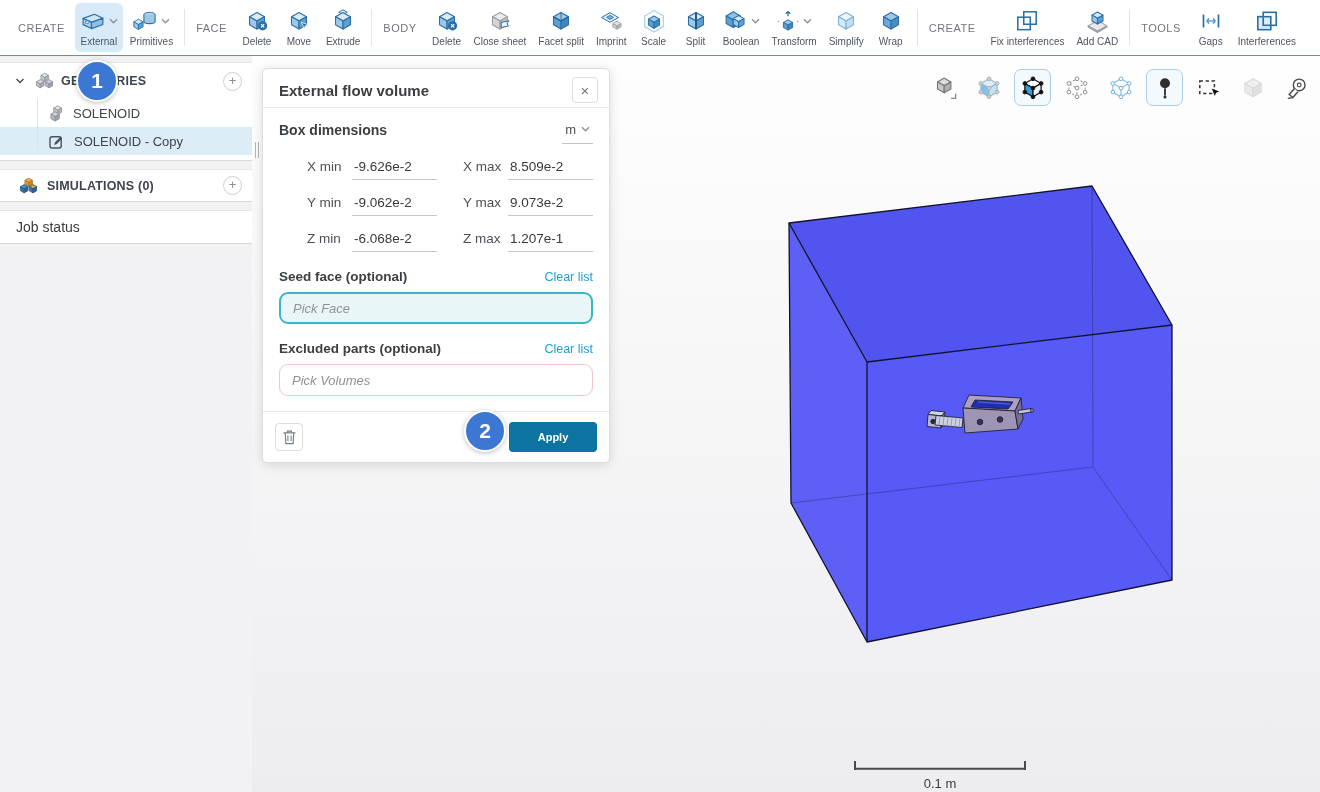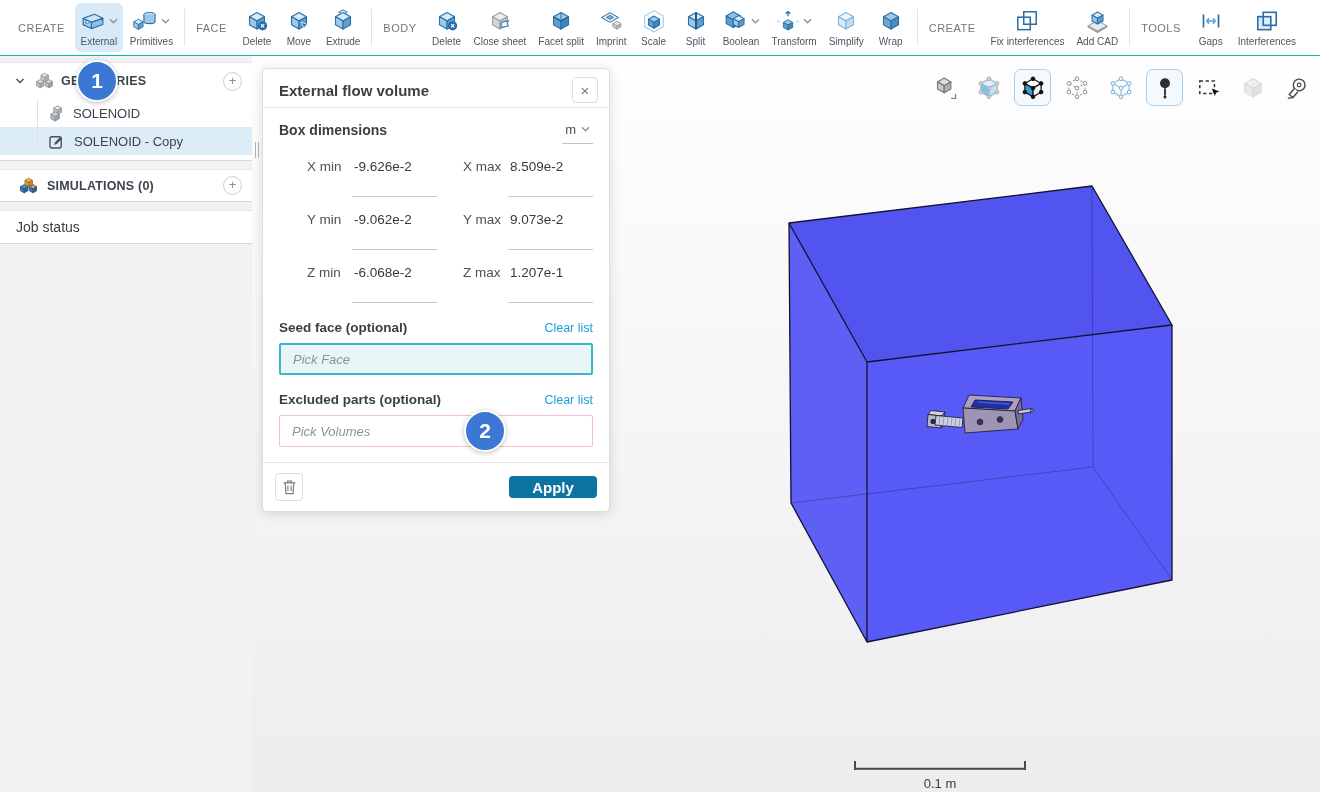--- a/index.html
+++ b/index.html
@@ -66,34 +66,34 @@
     color:#777; font-size:15px; display:flex; align-items:center; justify-content:center; cursor:pointer; }
   .dlg-body { padding:14px 16px 0; }
   .bd-row { display:flex; justify-content:space-between; align-items:flex-start; }
   .bd-label { font-size:14px; font-weight:700; color:#3a3f45; }
   .unit-dd { display:flex; align-items:center; gap:5px; font-size:13px; color:#4e4e4e;
     border-bottom:1px solid #c4c4c4; padding:0 3px 6px; cursor:pointer; }
   .fields { display:grid; grid-template-columns:1fr 1fr; column-gap:26px; row-gap:15px; margin-top:15px;margin-left:28px; }
   .field { display:flex; align-items:baseline; }
   .f-label { width:45px; font-size:13.5px; color:#4c5158; flex:none; }
   .f-value { flex:1; font-size:13.5px; color:#37393c; border-bottom:1px solid #c9c9c9;
-    padding:0 0 22px 2px; cursor:text; }
+    padding:0 0 5px 2px; cursor:text; }
   .sec-row { display:flex; justify-content:space-between; align-items:center; margin-top:17px; }
   .sec-label { font-size:13.5px; font-weight:700; color:#3a3f45; }
   .clear-link { font-size:12.5px; color:var(--link,#1c9fd8); cursor:pointer; }
-  .pick-input { margin-top:8px; height:32px; border-radius:2px; display:flex; align-items:center;
+  .pick-input { margin-top:8px; height:32px; border-radius:9px; display:flex; align-items:center;
     padding:0 12px; font-style:italic; font-size:13px; color:#8d9299; cursor:text; }
   .pick-face { background:#e9f6f8; border:2px solid #3cb5c8; }
   .pick-vol { background:#fff; border:1px solid #f2c4c8; }
   .dlg-footer { margin-top:15px; border-top:1px solid #e6e6e6; padding:10px 12px;
     display:flex; justify-content:space-between; align-items:center; }
   .trash-btn { width:28px; height:28px; border:1px solid #ddd; border-radius:4px; background:#fff;
     display:flex; align-items:center; justify-content:center; cursor:pointer; }
-  .apply-btn { width:88px; height:22px; background:var(--apply,#0d73a0); color:#fff; border:none;
-    border-radius:4px; font-size:15px; font-weight:700; font-family:"Liberation Sans",sans-serif; cursor:pointer; }
+  .apply-btn { width:88px; height:30px; background:var(--apply,#0d73a0); color:#fff; border:none;
+    border-radius:4px; font-size:11px; font-weight:700; font-family:"Liberation Sans",sans-serif; cursor:pointer; }
 
   
   .badge { position:absolute; width:42px; height:42px; border-radius:50%;
     background:var(--badge,#3c78d3); border:2px solid #fff; color:#fff; font-size:21px; font-weight:700;
     display:flex; align-items:center; justify-content:center; box-shadow:0 1px 5px rgba(0,0,0,.25); z-index:20; }
   #badge1 { left:76px; top:4px; }
   #badge2 { left:464px; top:354px; }
 </style>
 </head>
 <body>

